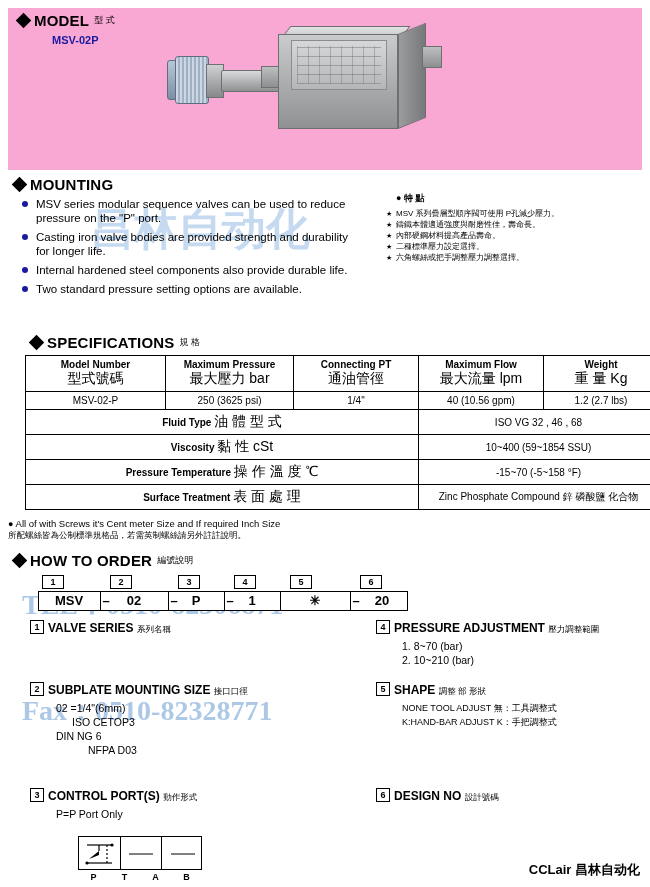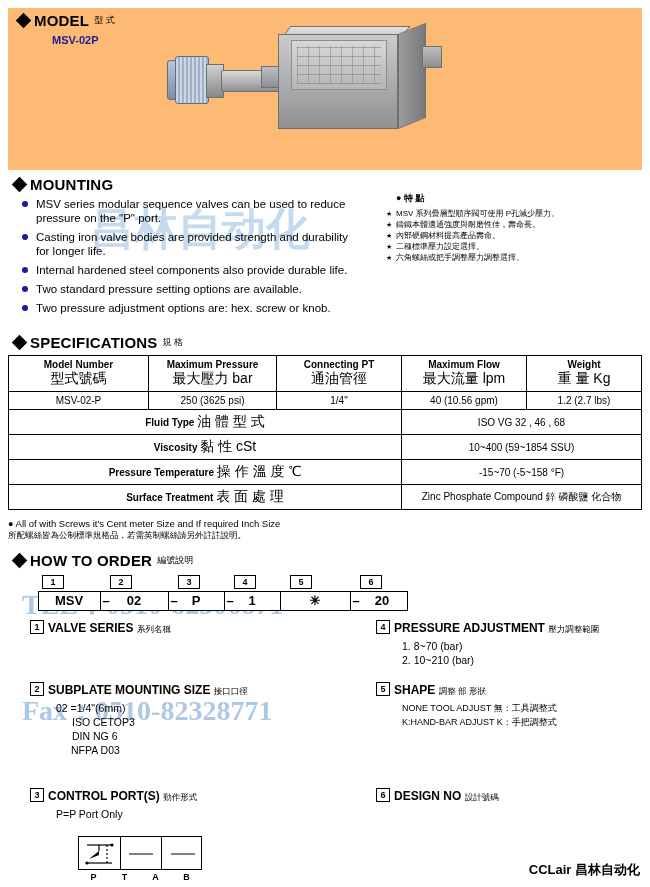--- a/index.html
+++ b/index.html
@@ -23,21 +23,21 @@
     width: 11px; height: 11px; background: #000;
     transform: rotate(45deg); margin-bottom: 3px;
     flex: 0 0 auto;
   }
   .sec-title { font-size: 15px; font-weight: bold; letter-spacing: .2px; }
   .sec-sub { font-size: 9px; margin-bottom: 2px; }
 
   
   .model-box {
     position: absolute; left: 8px; top: 8px; width: 634px; height: 162px;
-    background: #fdba74;
+    background: #f9a8d4;
     border: 0;
   }
   .model-head { position: absolute; left: 4px; top: 4px; }
   .model-code {
     position: absolute; left: 44px; top: 26px;
     font-size: 11px; font-weight: bold; color: #1a1a9e;
   }
   
   .valve { position: absolute; left: 165px; top: 18px; width: 300px; height: 135px; }
   .v-body {
@@ -128,21 +128,21 @@
     content: ""; position: absolute; left: 0; top: 4px;
     width: 6px; height: 6px; border-radius: 50%; background: #1a1a9e;
   }
   .cn-feat { position: absolute; left: 378px; top: 16px; width: 250px; }
   .cn-feat .cn-title { font-size: 9px; font-weight: bold; margin-bottom: 3px; padding-left:10px;}
   .cn-feat ul { margin:0; padding:0; list-style:none; }
   .cn-feat li { font-size: 8px; line-height: 11px; padding-left: 10px; position: relative;}
   .cn-feat li:before{ content:"★"; position:absolute; left:0; top:0; font-size:7px;}
 
   
-  .specs { position: absolute; left: 8px; top: 334px; width: 574px; }
+  .specs { position: absolute; left: 25px; top: 334px; width: 574px; }
   table.spec {
     width: 634px; border-collapse: collapse; margin-top: 4px;
     font-size: 10px;
   }
   table.spec td, table.spec th {
     border: 1px solid #000; text-align: center; padding: 3px 2px;
   }
   table.spec th { font-weight: bold; }
   .th2 { font-size: 14px; font-weight: normal; }
   .lbl { font-weight: bold; }
@@ -240,21 +240,20 @@
   <div class="features">
     <div class="sec-head">
       <span class="diamond"></span>
       <span class="sec-title">MOUNTING</span>
     </div>
     <ul class="feat-list">
       <li>MSV series modular sequence  valves can be used to reduce pressure on the "P" port.</li>
       <li>Casting iron valve bodies are provided strength and durability for longer life.</li>
       <li>Internal hardened steel components also provide durable life.</li>
       <li>Two standard pressure setting options are available.</li>
-      <li>Two pressure adjustment options are: hex. screw or knob.</li>
     </ul>
     <div class="cn-feat">
       <div class="cn-title">● 特   點</div>
       <ul>
         <li>MSV 系列疊層型順序閥可使用 P孔減少壓力。</li>
         <li>鑄鐵本體適通強度與耐磨性佳，壽命長。</li>
         <li>內部硬鋼材料提高產品壽命。</li>
         <li>二種標準壓力設定選擇。</li>
         <li>六角螺絲或把手調整壓力調整選擇。</li>
       </ul>
@@ -382,22 +381,22 @@
     </div>
 
     <div class="ocol oleft" style="top:62px">
       <div class="otitle">
         <span class="onum">2</span><span>SUBPLATE MOUNTING SIZE</span>
         <span class="ocn">接口口徑</span>
       </div>
       <div class="obody">
         <div>02 =1/4"(6mm)</div>
         <div style="margin-left:16px">ISO CETOP3</div>
-        <div style="margin-left:16px">DIN NG 6</div>
-        <div style="margin-left:15px">NFPA D03</div>
+        <div style="">DIN NG 6</div>
+        <div style="margin-left:32px">NFPA D03</div>
       </div>
     </div>
 
     <div class="ocol oleft" style="top:168px">
       <div class="otitle">
         <span class="onum">3</span><span>CONTROL PORT(S)</span>
         <span class="ocn">動作形式</span>
       </div>
       <div class="obody">
         <div>P=P Port Only</div>

